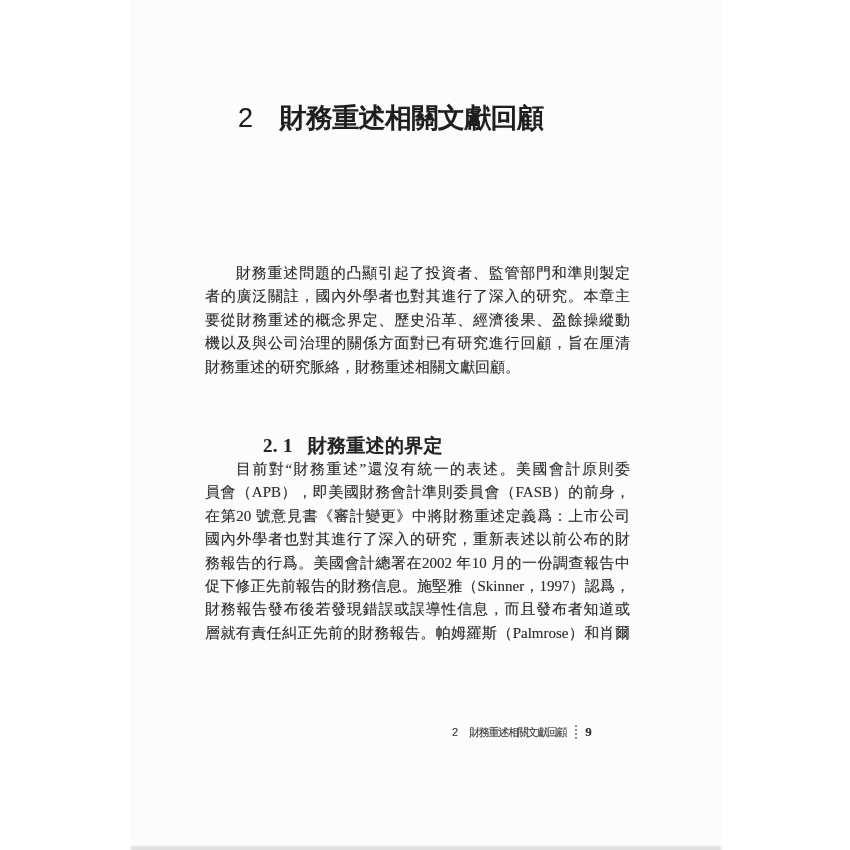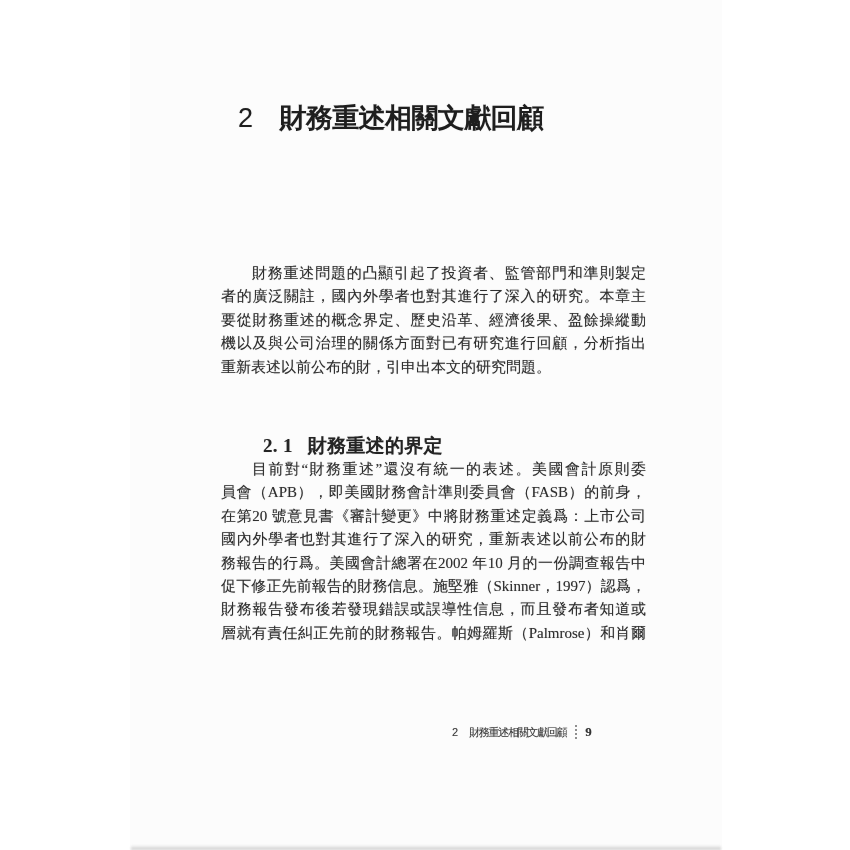--- a/index.html
+++ b/index.html
@@ -37,21 +37,21 @@
     font-weight: 600;
     font-size: 27px;
     letter-spacing: -0.6px;
     color: #1e1e1e;
     text-shadow: 0 0 1px rgba(40,40,40,0.25);
   }
   .chapter-heading .chap-num { margin-right: 27px; font-weight: 500; }
 
   .text-block {
     position: absolute;
-    left: 221px; width: 425px;
+    left: 205px; width: 425px;
     font-size: 15px;
     line-height: 23.4px;
     color: #2f2f2f;
     text-shadow: 0 0 0.8px rgba(55,55,55,0.45);
   }
   .intro-block { top: 262px; }
   .body-block  { top: 458px; }
   .tline {
     text-align: justify;
     text-align-last: justify;
@@ -115,22 +115,22 @@
 
   <div class="chapter-heading scan-soft">
     <span class="chap-num">2</span>
     <span class="chap-title">財務重述相關文獻回顧</span>
   </div>
 
   <div class="text-block intro-block scan-soft">
     <div class="tline indent">財務重述問題的凸顯引起了投資者、監管部門和準則製定</div>
     <div class="tline">者的廣泛關註，國內外學者也對其進行了深入的研究。本章主</div>
     <div class="tline">要從財務重述的概念界定、歷史沿革、經濟後果、盈餘操縱動</div>
-    <div class="tline">機以及與公司治理的關係方面對已有研究進行回顧，分析指出</div>
-    <div class="tline endline">重新表述以前公布的財，引申出本文的研究問題。</div>
+    <div class="tline">機以及與公司治理的關係方面對已有研究進行回顧，旨在厘清</div>
+    <div class="tline endline">財務重述的研究脈絡，財務重述相關文獻回顧。</div>
   </div>
 
   <div class="section-heading scan-soft">
     <span class="sec-num">2. 1</span>
     <span class="sec-title">財務重述的界定</span>
   </div>
 
   <div class="text-block body-block scan-soft">
     <div class="tline indent">目前對“財務重述”還沒有統一的表述。美國會計原則委</div>
     <div class="tline">員會（APB），即美國財務會計準則委員會（FASB）的前身，</div>

